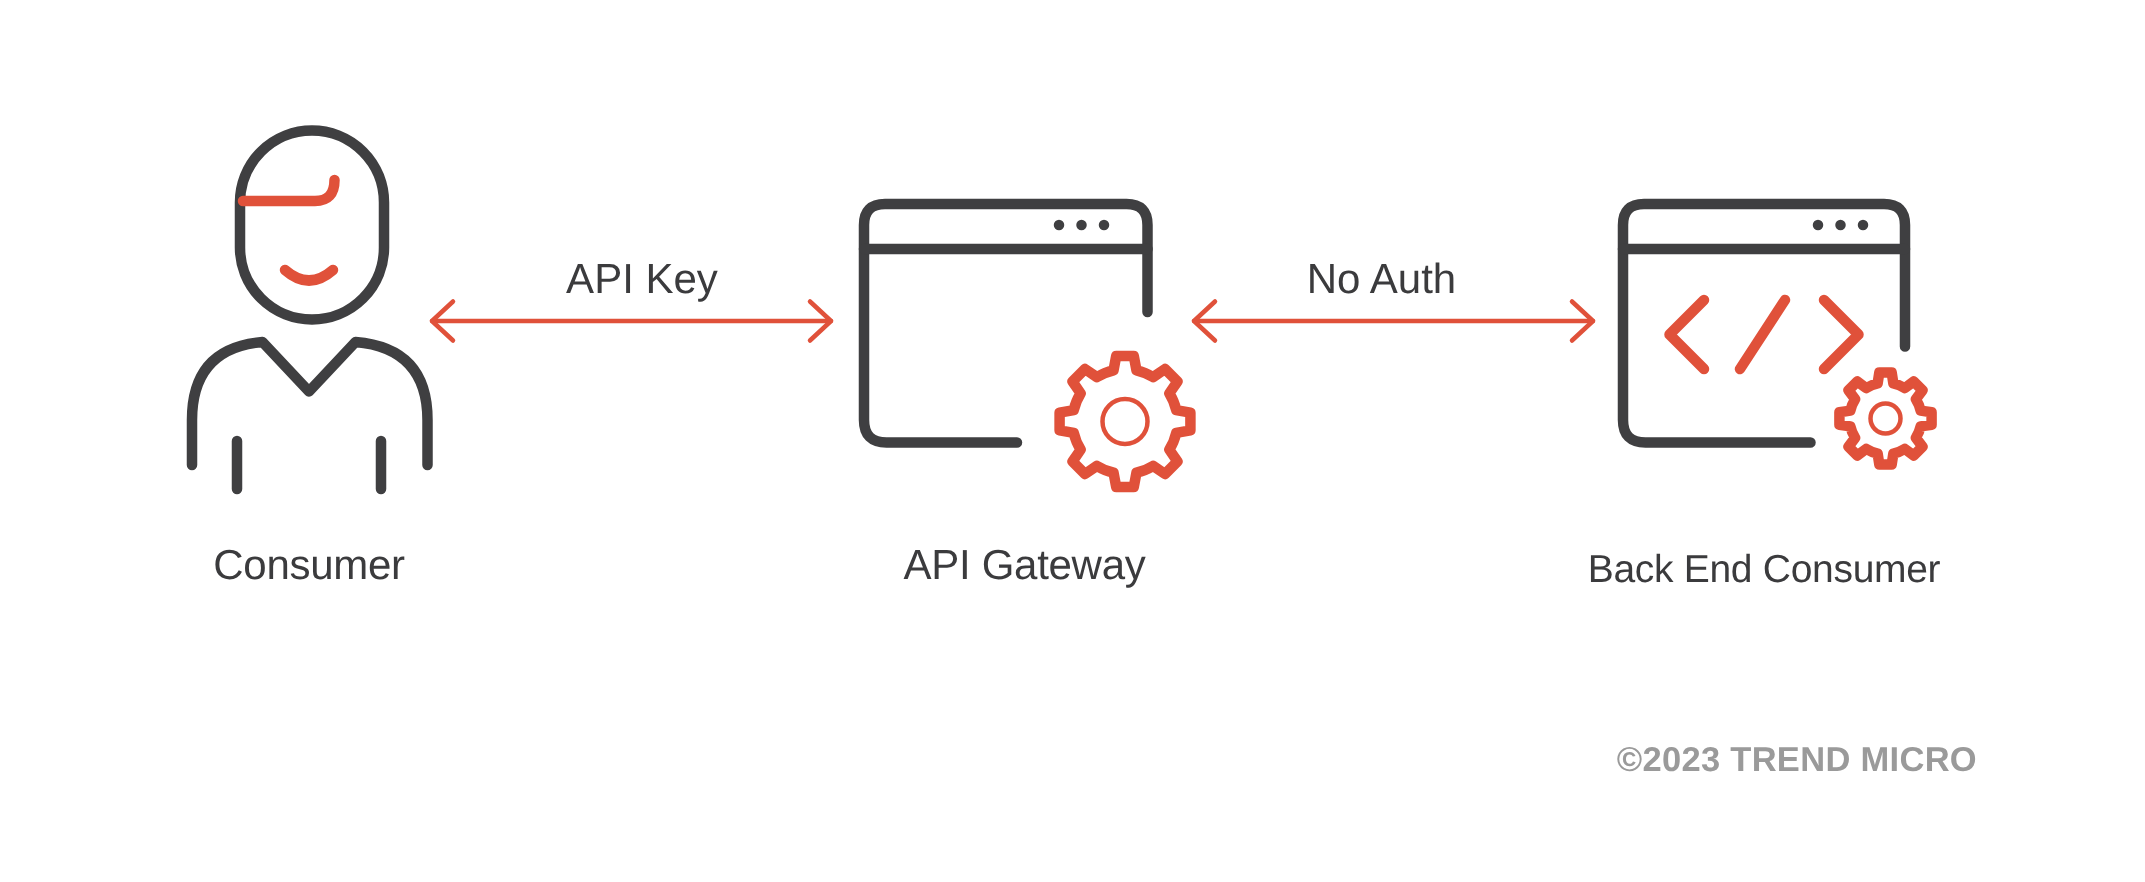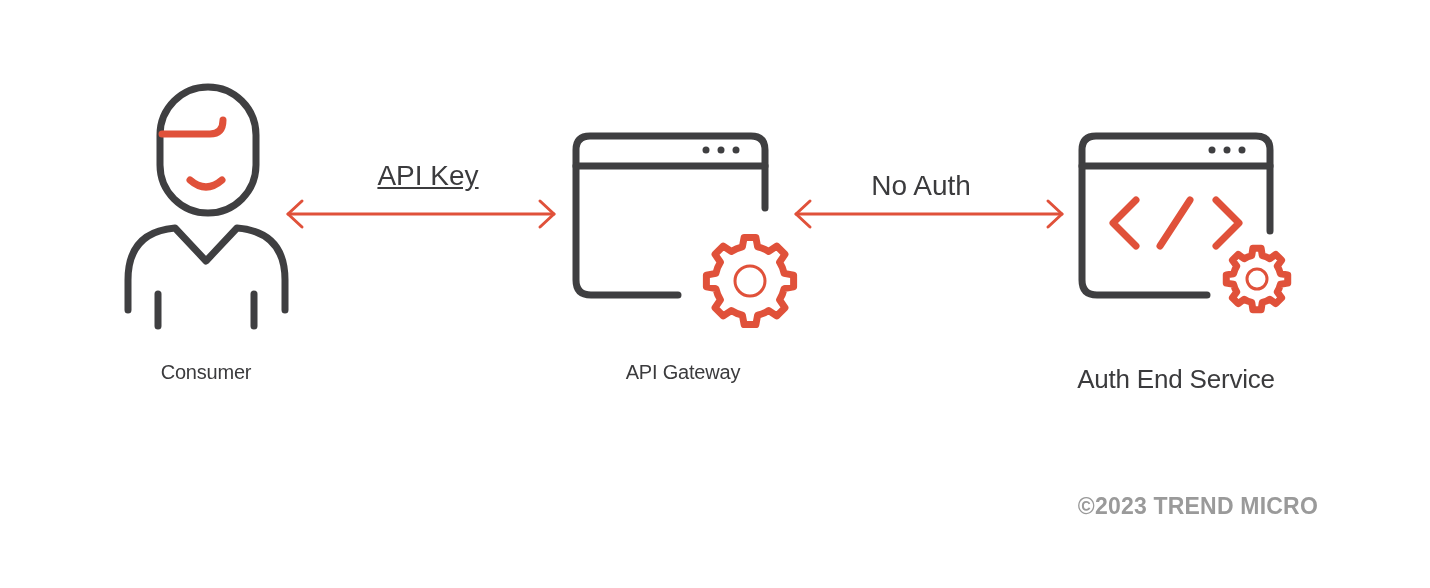--- a/index.html
+++ b/index.html
@@ -1,19 +1,19 @@
 <!DOCTYPE html>
 <html><head>
 <meta charset="utf-8">
 <style>
   html, body { margin: 0; padding: 0; background: #ffffff; }
   body { width: 1430px; height: 588px; position: relative; overflow: hidden;
          font-family: "Liberation Sans", "DejaVu Sans", sans-serif; }
   #diagram { position: absolute; left: 0; top: 0; }
-  .node-label { position: absolute; font-size: 20px; color: #3b3b3d; white-space: nowrap;
+  .node-label { position: absolute; font-size: 28px; color: #3b3b3d; white-space: nowrap;
                 transform: translateX(-50%); letter-spacing: -0.2px; }
   .edge-label { position: absolute; font-size: 28px; color: #3b3b3d; white-space: nowrap;
                 transform: translateX(-50%); }
   .footer { position: absolute; right: 112px; top: 493px; font-size: 23px; color: #9a9a9a;
             letter-spacing: 0.2px; font-weight: bold; }
 </style>
 </head>
 <body>
 
 <svg id="diagram" width="1430" height="588" viewBox="0 0 1430 588">
@@ -64,18 +64,18 @@
       <line x1="1190" y1="200" x2="1160" y2="246"></line>
       <polyline points="1216,200 1239,223 1216,246"></polyline>
     </g>
     <path class="gear" stroke="#e0513a" stroke-width="7" d="M1251.7645622064829 255.57799771347007 L1252.873238505677 248.2759078316548 L1261.126761494323 248.2759078316548 L1262.2354377935171 255.57799771347007 A24 24 0 0 1 1269.859843079496 258.73612978795165 L1275.807152881062 254.3567250449872 L1281.6432749550129 260.192847118938 L1277.2638702120485 266.14015692050407 A24 24 0 0 1 1280.42200228653 273.764562206483 L1287.7240921683451 274.87323850567685 L1287.7240921683451 283.12676149432315 L1280.42200228653 284.235437793517 A24 24 0 0 1 1277.2638702120485 291.85984307949593 L1281.6432749550129 297.807152881062 L1275.807152881062 303.6432749550128 L1269.859843079496 299.26387021204835 A24 24 0 0 1 1262.2354377935171 302.42200228652996 L1261.126761494323 309.72409216834524 L1252.873238505677 309.72409216834524 L1251.7645622064829 302.42200228652996 A24 24 0 0 1 1244.140156920504 299.26387021204835 L1238.192847118938 303.6432749550128 L1232.3567250449871 297.807152881062 L1236.7361297879515 291.85984307949593 A24 24 0 0 1 1233.57799771347 284.235437793517 L1226.2759078316549 283.12676149432315 L1226.2759078316549 274.87323850567685 L1233.57799771347 273.764562206483 A24 24 0 0 1 1236.7361297879515 266.14015692050407 L1232.3567250449871 260.192847118938 L1238.192847118938 254.3567250449872 L1244.140156920504 258.73612978795165 A24 24 0 0 1 1251.7645622064829 255.57799771347007 Z"></path>
     <circle cx="1257" cy="279" r="10" stroke="#e0513a" stroke-width="3"></circle>
   </g>
 </svg>
 
 <div class="node-label" style="left:206px; top:361px;">Consumer</div>
 <div class="node-label" style="left:683px; top:361px;text-align:right;">API Gateway</div>
-<div class="node-label" style="left:1176px; top:364px; font-size:26px;">Auth End Service</div>
+<div class="node-label" style="left:1176px; top:364px; font-size:26px;">Back End Consumer</div>
 
-<div class="edge-label" style="left:428px; top:160px;text-decoration:underline;">API Key</div>
+<div class="edge-label" style="left:428px; top:170px;">API Key</div>
 <div class="edge-label" style="left:921px; top:170px;">No Auth</div>
 
 <div class="footer">©2023 TREND MICRO</div>
 
 </body></html>

